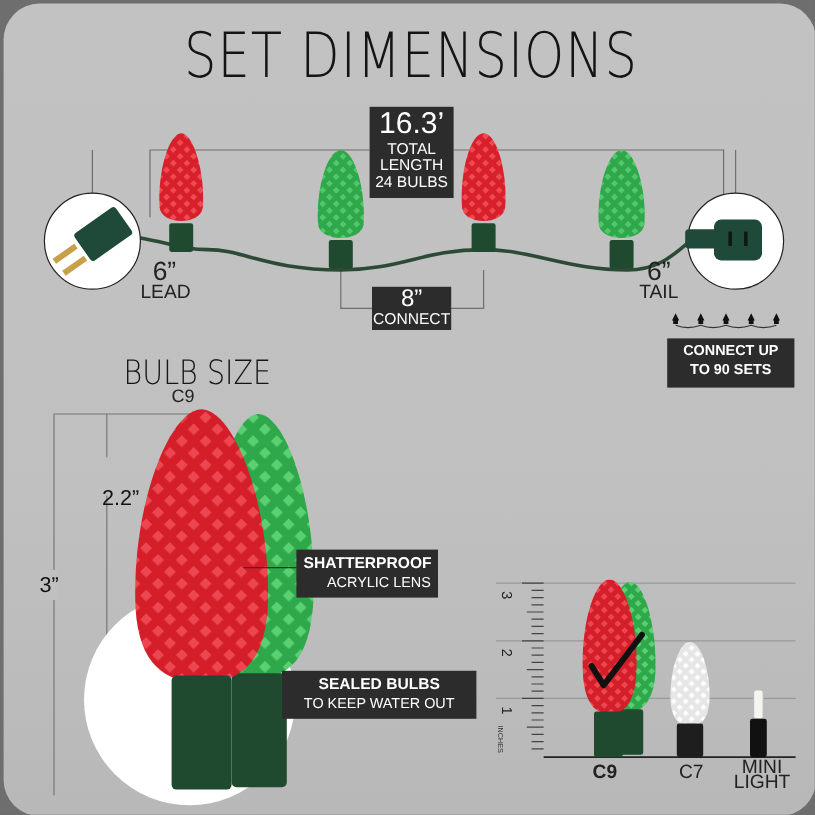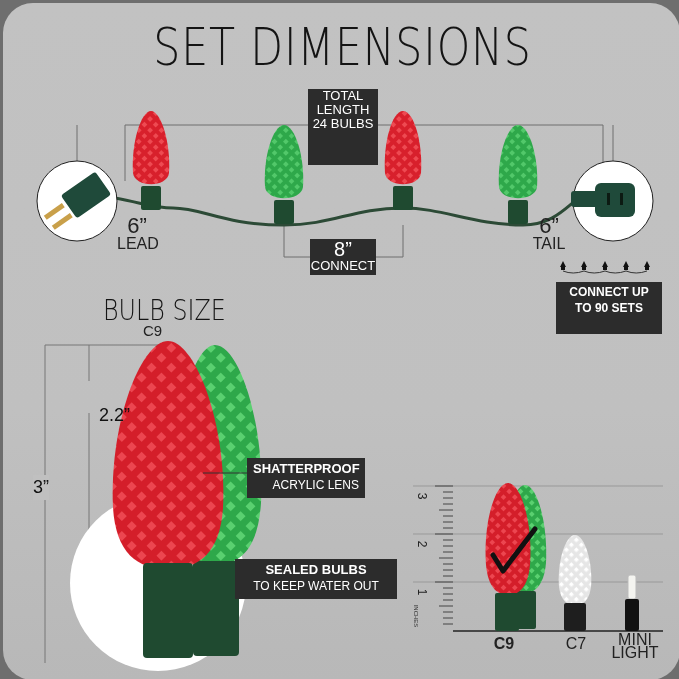--- a/index.html
+++ b/index.html
@@ -10,21 +10,21 @@
   .darkbox { background:#2c2c2c; color:#fff; text-align:center; }
   .total-box { left:305px; top:86px; width:70px; height:76px; }
   .total-box .big { font-size:25px; line-height:28px; }
   .total-box .small { font-size:13px; line-height:14px; }
   .spacing-box { left:307px; top:236px; width:66px; height:36px; }
   .spacing-box .big { font-size:20px; line-height:20px; }
   .spacing-box .small { font-size:13px; line-height:14px; }
   .lbl { color:#222; text-align:center; }
   .lbl .big { font-size:22px; line-height:22px; font-weight:300; }
   .lbl .small { font-size:16px; line-height:13px; }
-  .connect-box { left:553px; top:279px; width:106px; height:52px; font-size:12px; font-weight:bold; line-height:16px; padding-top:2px; box-sizing:border-box; }
+  .connect-box { left:553px; top:279px; width:106px; height:41px; font-size:12px; font-weight:bold; line-height:16px; padding-top:2px; box-sizing:border-box; }
   .bulbsize-title { left:100px; top:291px; font-size:28px; font-weight:300; color:#151515; font-family:"DejaVu Sans", sans-serif; transform:scaleX(0.85); transform-origin:left; }
   .bulbsize-sub { left:140px; top:319px; font-size:15px; color:#222; }
   .dim-text { font-size:18px; color:#111; }
   .feat-box { font-size:12px; line-height:16px; padding:3px 6px; box-sizing:border-box; }
   .feat-box b { font-size:13px; }
   .cmp-title { left:466px; top:455px; font-size:15px; color:#222; letter-spacing:0.3px; }
   .ruler-num { font-size:12px; color:#222; transform:rotate(90deg); }
   .cmp-label { font-size:16px; color:#222; text-align:center; }
 </style>
 </head>
@@ -94,20 +94,21 @@
       <path d="M560,258 l3,6 l-6,0 z M581,258 l3,6 l-6,0 z M602,258 l3,6 l-6,0 z M623,258 l3,6 l-6,0 z M644,258 l3,6 l-6,0 z"></path>
       <rect x="558" y="263" width="4" height="4"></rect>
         <rect x="579" y="263" width="4" height="4"></rect>
         <rect x="600" y="263" width="4" height="4"></rect>
         <rect x="621" y="263" width="4" height="4"></rect>
         <rect x="642" y="263" width="4" height="4"></rect>
     </g>
   </svg>
 
   <div class="abs darkbox total-box">
+    <div class="big">16.3’</div>
     <div class="small">TOTAL</div>
     <div class="small">LENGTH</div>
     <div class="small">24 BULBS</div>
   </div>
 
   <div class="abs darkbox spacing-box">
     <div class="big">8”</div>
     <div class="small">CONNECT</div>
   </div>
 
@@ -150,21 +151,21 @@
 
     <path d="M212,12 C236,12 262,90 258,170 C255,215 238,232 212,232 C186,232 170,215 170,170 C168,90 190,12 212,12 Z" fill="url(#facetG2)"></path>
     <rect x="190" y="228" width="46" height="95" rx="4" fill="#1f4a30"></rect>
 
     <path d="M165,8 C192,8 224,90 220,175 C217,220 196,236 165,236 C134,236 113,220 110,175 C106,90 138,8 165,8 Z" fill="url(#facetR2)"></path>
     <rect x="140" y="230" width="50" height="95" rx="4" fill="#1f4a30"></rect>
 
     <line x1="200" y1="140" x2="244" y2="140" stroke="#333" stroke-width="1"></line>
   </svg>
 
-  <div class="abs dim-text" style="left:96px;top:402px;">2.2”</div>
+  <div class="abs dim-text" style="left:82px;top:402px;">2.2”</div>
   <div class="abs dim-text" style="left:30px;top:472px;background:#c0c0c0;padding:2px 0;">3”</div>
 
   <div class="abs darkbox feat-box" style="left:244px;top:455px;width:118px;height:40px;text-align:right;">
     <div><b>SHATTERPROOF</b></div>
     <div>ACRYLIC LENS</div>
   </div>
   <div class="abs darkbox feat-box" style="left:232px;top:556px;width:162px;height:40px;">
     <div><b>SEALED BULBS</b></div>
     <div>TO KEEP WATER OUT</div>
   </div>

